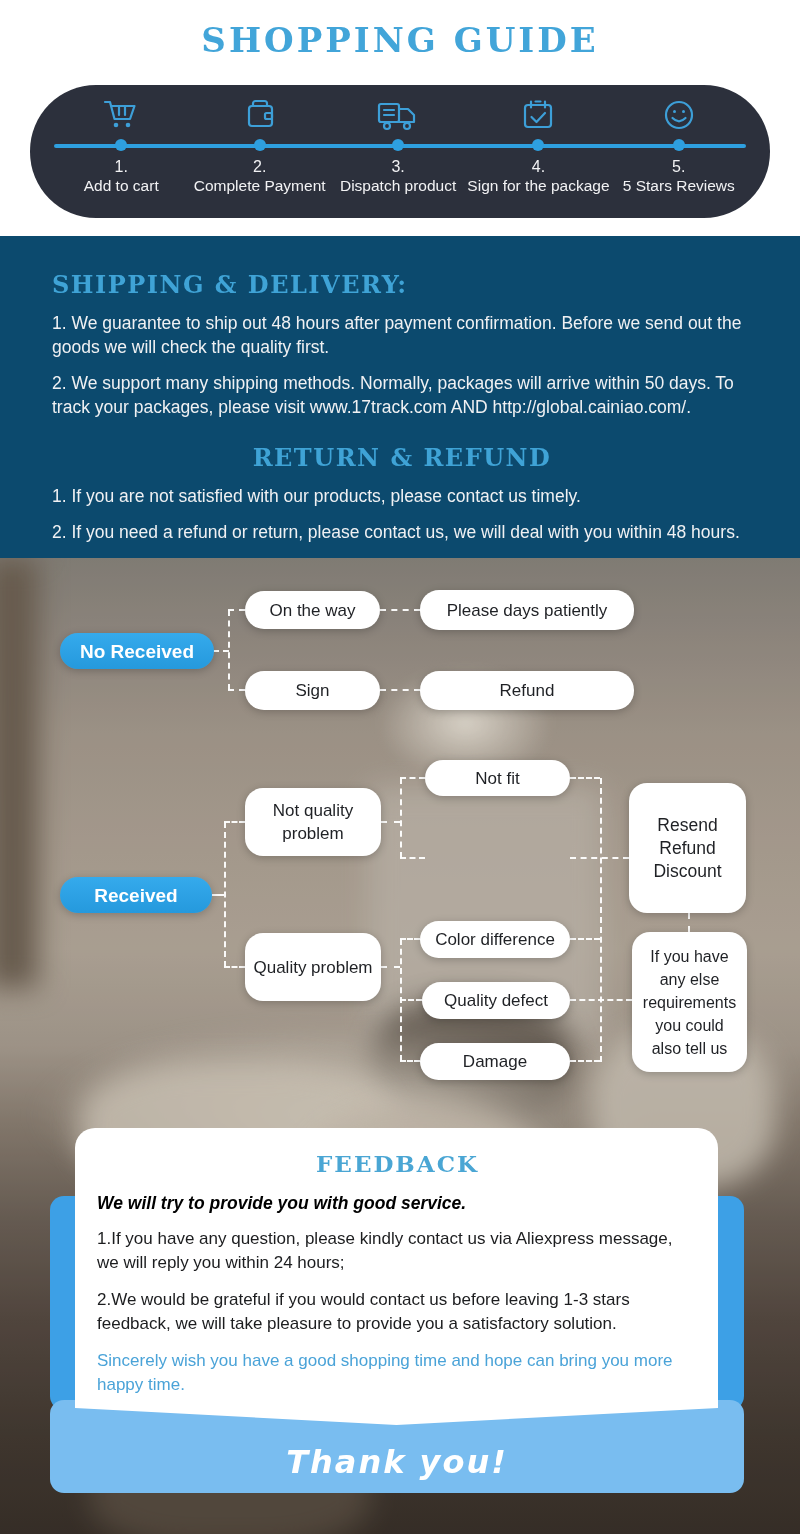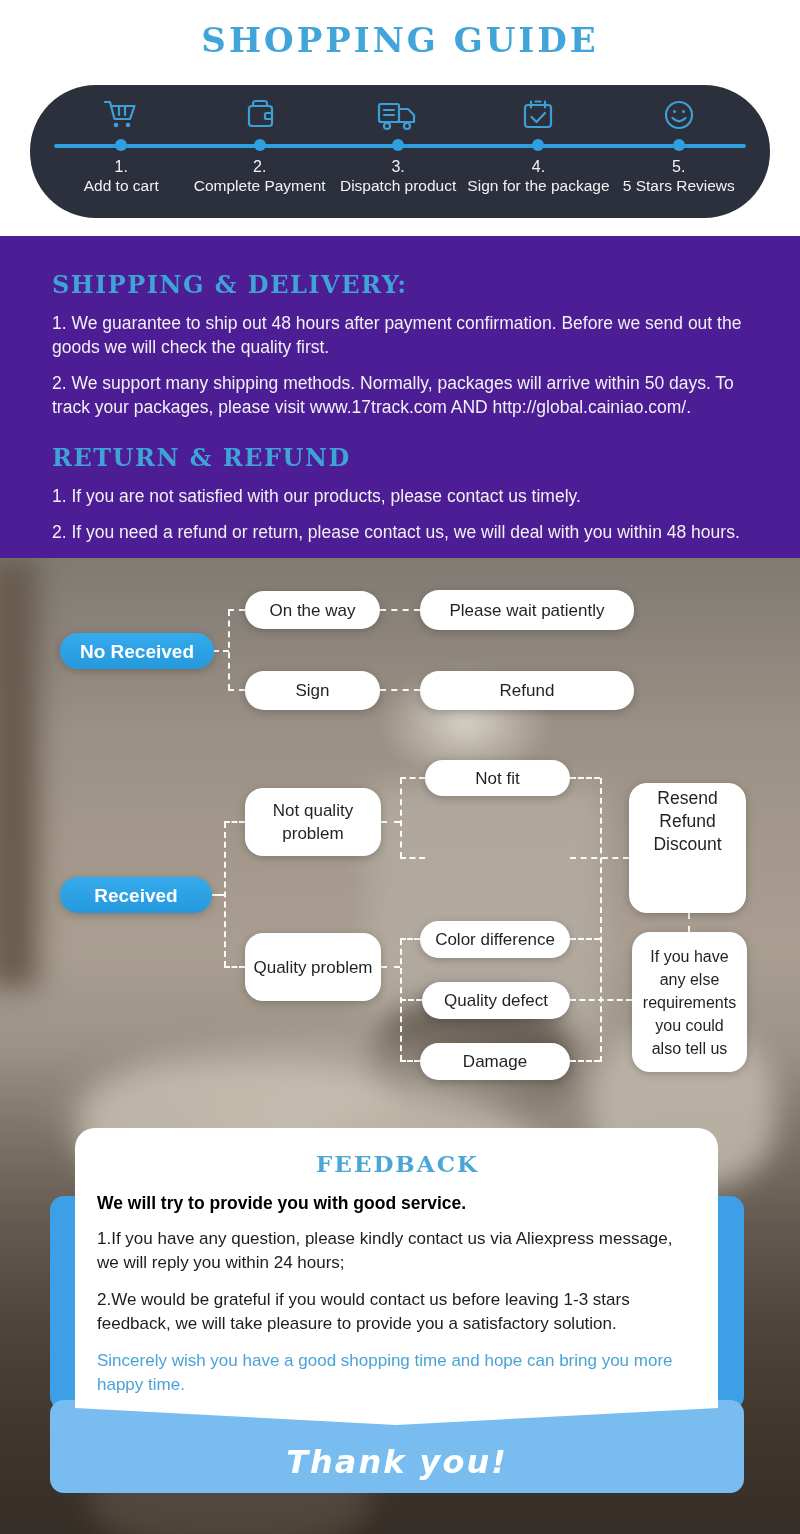--- a/index.html
+++ b/index.html
@@ -20,24 +20,24 @@
   .steps-row { position:absolute; left:22px; right:22px; top:13px; display:flex; }
   .step { position:relative; flex:1 1 0; display:flex; flex-direction:column; align-items:center; }
   .step-icon { height:38px; display:flex; align-items:flex-end; justify-content:center; }
   .step-dot { position:absolute; top:41px; left:50%; margin-left:-6px; width:12px; height:12px;
     border-radius:50%; background:#2e9fdf; }
   .step-num { margin-top:22px; color:#f2f2f4; font-size:16px; }
   .step-label { margin-top:1px; color:#f2f2f4; font-size:15.5px; white-space:nowrap; }
 
   
   .info-panel { position:absolute; left:0; top:236px; width:800px; height:322px;
-    background:#4c1d95; color:#eceff1; padding:34px 48px 0 52px; }
+    background:#0c4a6e; color:#eceff1; padding:34px 48px 0 52px; }
   .info-heading { font-family:"DejaVu Serif", serif; font-weight:900; font-size:24px;
     letter-spacing:1.5px; color:#3fa3d6; }
-  .info-heading.second { margin-top:24px; }
+  .info-heading.second { margin-top:24px;text-align:center; }
   .info-panel p { font-size:17.5px; line-height:24px; margin-top:12px; max-width:706px; color:#f0f1f3; }
 
   
   .flow { position:absolute; left:0; top:558px; width:800px; height:976px; overflow:hidden; background:#8e8b84; }
   .bg-base { position:absolute; inset:0;
     background:linear-gradient(180deg,#8b8880 0%,#9a938a 8%,#aca295 18%,#b6ab9d 30%,#bcb2a3 40%,#aea497 50%,#8d8275 58%,#6b6157 68%,#534840 78%,#3e362e 90%,#332c25 100%); }
   .bg-blob { position:absolute; border-radius:40%; filter:blur(14px); }
   .blob-curtain { left:-14px; top:0; width:52px; height:430px; background:#6e6253; border-radius:0; }
   .blob-chandelier { left:378px; top:108px; width:175px; height:115px;
     background:radial-gradient(closest-side,#f3eee2 0%,rgba(243,238,226,0) 100%); filter:blur(6px); }
@@ -52,41 +52,41 @@
   .bg-tint { position:absolute; inset:0; background:rgba(66,58,50,.16); }
 
   
   .node { position:absolute; display:flex; align-items:center; justify-content:center; text-align:center;
     background:#fff; color:#1f2125; font-size:17px; line-height:23px;
     box-shadow:0 2px 8px rgba(0,0,0,.22); z-index:2; }
   .pill { border-radius:19px; }
   .roundbox { border-radius:18px; padding:4px 8px; }
   .blue-pill { background:linear-gradient(180deg,#35aaec 0%,#2599dd 100%); color:#fff;
     font-weight:bold; font-size:19px; border-radius:18px; }
-  .stack { display:flex; flex-direction:column; justify-content:flex-start; align-items:center; }
+  .stack { display:flex; flex-direction:column; justify-content:center; align-items:center; }
 
   .dash-h, .dash-v { position:absolute; z-index:1; }
   .dash-h { border-top:2px dashed rgba(255,255,255,.95); }
   .dash-v { border-left:2px dashed rgba(255,255,255,.95); }
 
   
   .fb-blue-rect { position:absolute; left:50px; top:1196px; width:694px; height:214px;
     background:#3da0e6; border-radius:14px; z-index:3; }
   .fb-banner { position:absolute; left:50px; top:1400px; width:694px; height:93px;
     background:#79bdf0; border-radius:14px; z-index:4;padding-left:32px; }
   .thank-you { position:absolute; left:0; right:0; bottom:12px; text-align:center;
     color:#fff; font-size:32px; font-weight:bold; font-style:italic;
     font-family:"DejaVu Sans", sans-serif; letter-spacing:2px; }
   .fb-card { position:absolute; left:75px; top:1128px; width:643px; height:297px;
     background:#fff; border-radius:20px 20px 14px 14px; z-index:5;
     clip-path:polygon(0 0,100% 0,100% calc(100% - 17px),50% 100%,0 calc(100% - 17px));
     padding:22px 20px 0 22px; }
   .fb-heading { text-align:center; font-family:"DejaVu Serif", serif; font-weight:900;
     font-size:23px; letter-spacing:2px; color:#4aa6d4; }
-  .fb-intro { margin-top:16px; font-size:17.5px; font-weight:bold; color:#000; }
+  .fb-intro { margin-top:16px; font-size:17.5px; font-weight:bold; color:#000;font-style:italic; }
   .fb-card p.item { margin-top:13px; font-size:17px; line-height:24px; color:#1c1d1f; max-width:600px; }
   .fb-closing { margin-top:13px; font-size:17px; line-height:24px; color:#4aa3d8; max-width:600px; }
 
   svg.icon { display:block; }
 </style>
 </head>
 <body>
 
 <div class="page">
 
@@ -213,21 +213,21 @@
     <div class="dash-h" style="left:400px;top:380px;width:20px"></div>
     <div class="dash-h" style="left:400px;top:441px;width:22px"></div>
     <div class="dash-h" style="left:400px;top:502px;width:20px"></div>
     <div class="dash-h" style="left:570px;top:380px;width:30px"></div>
     <div class="dash-h" style="left:570px;top:441px;width:62px"></div>
     <div class="dash-h" style="left:570px;top:502px;width:30px"></div>
     <div class="dash-v" style="left:688px;top:355px;height:19px"></div>
 
     <div class="node blue-pill" style="left:60px;top:75px;width:154px;height:36px">No Received</div>
     <div class="node pill" style="left:245px;top:33px;width:135px;height:38px">On the way</div>
-    <div class="node pill" style="left:420px;top:32px;width:214px;height:40px">Please wait patiently</div>
+    <div class="node pill" style="left:420px;top:32px;width:214px;height:40px">Please days patiently</div>
     <div class="node pill" style="left:245px;top:113px;width:135px;height:39px">Sign</div>
     <div class="node pill" style="left:420px;top:113px;width:214px;height:39px">Refund</div>
 
     <div class="node roundbox" style="left:245px;top:230px;width:136px;height:68px">Not quality problem</div>
     <div class="node pill" style="left:425px;top:202px;width:145px;height:36px">Not fit</div>
 
     <div class="node roundbox stack" style="left:629px;top:225px;width:117px;height:130px;font-size:17.5px">
       <span>Resend</span>
       <span>Refund</span>
       <span>Discount</span>

